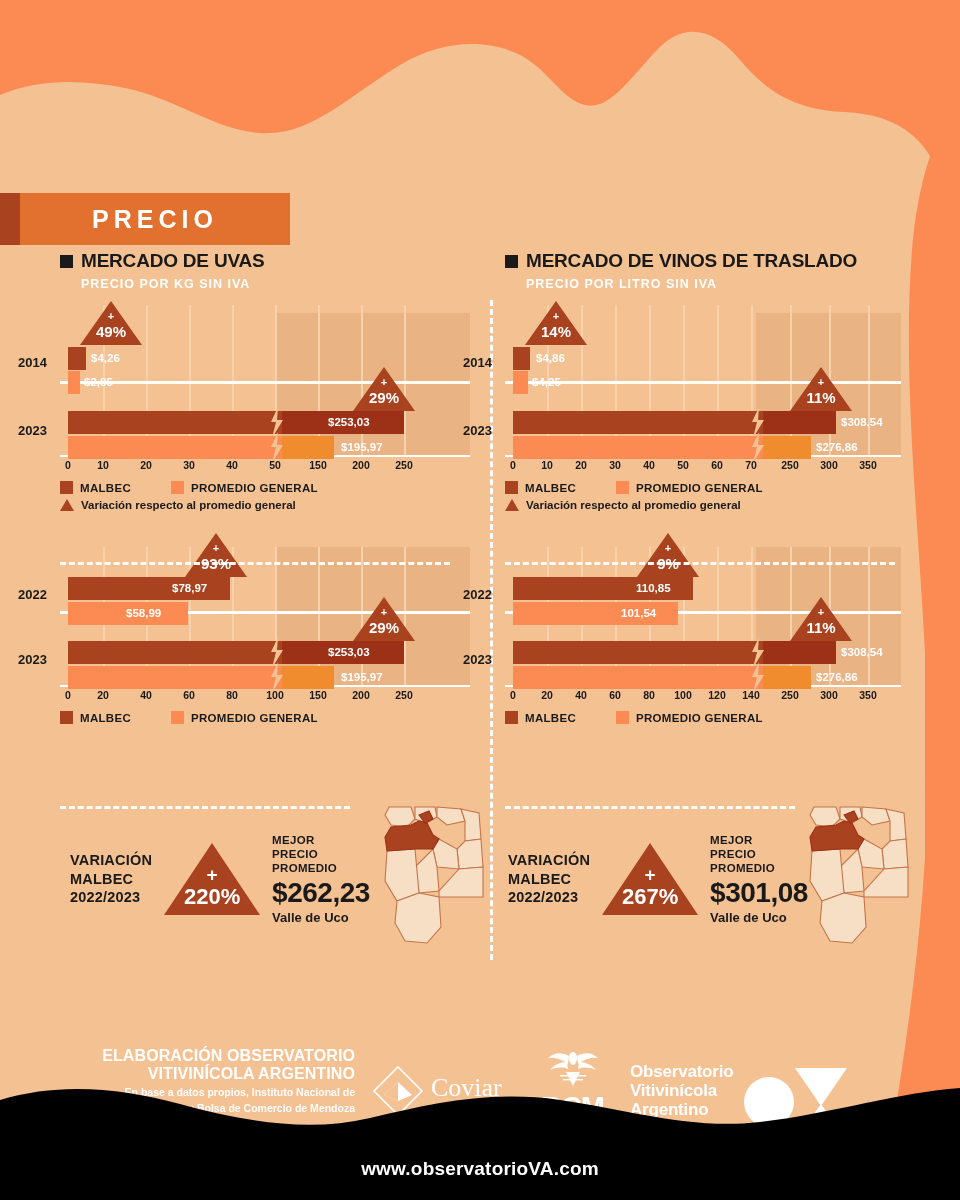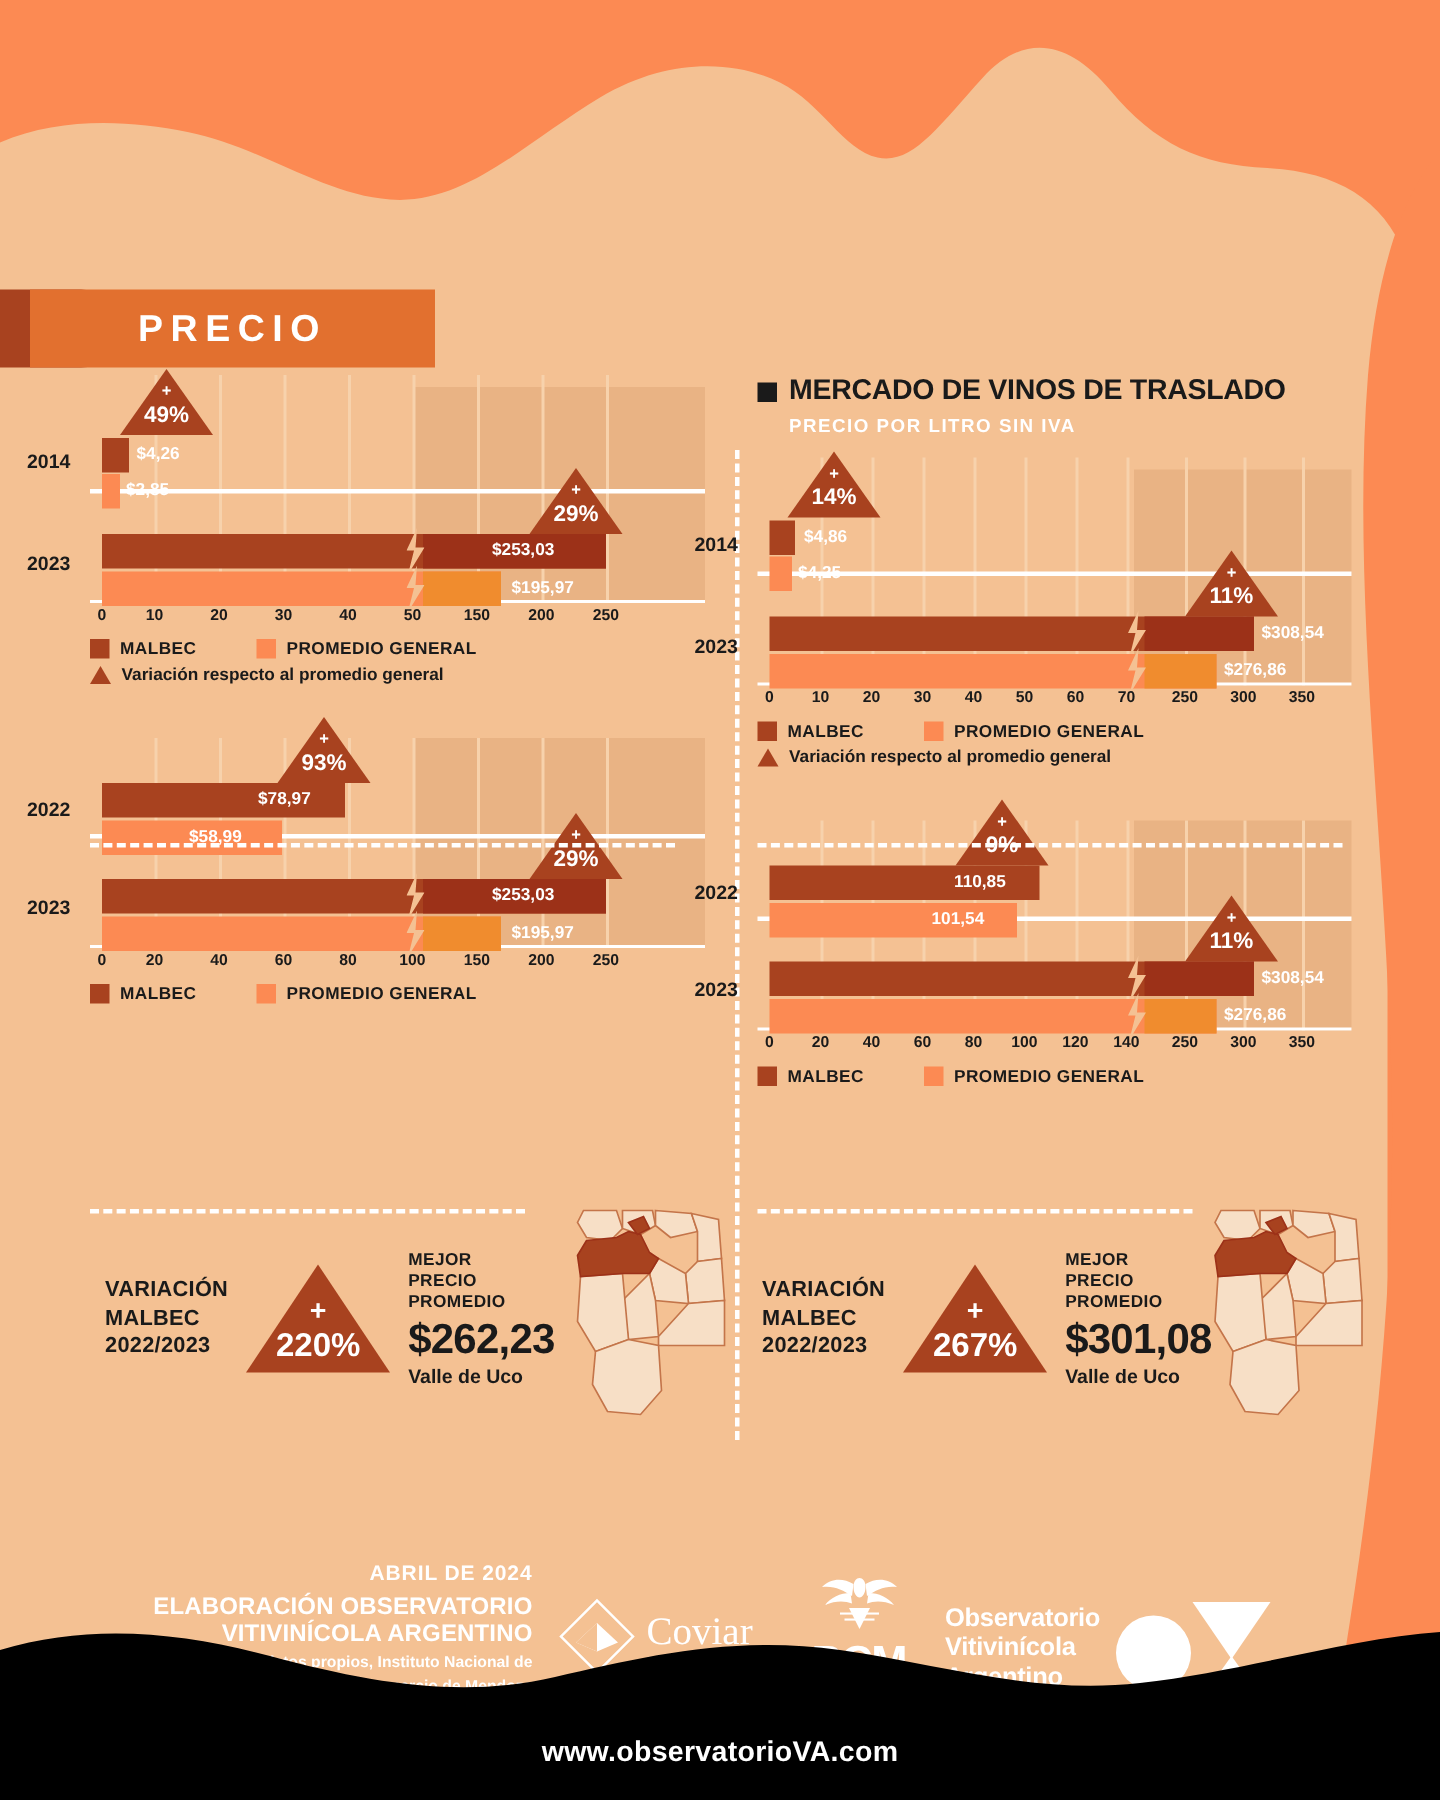--- a/index.html
+++ b/index.html
@@ -147,21 +147,21 @@
   
   .footer { position:absolute; left:0; top:1040px; width:960px; }
   .credits { position:absolute; left:10px; top:0; width:345px; text-align:right; color:#FFFFFF; }
   .credits .month { font-size:14px; font-weight:bold; letter-spacing:0.6px; }
   .credits .elab { font-size:16px; font-weight:bold; margin-top:7px; letter-spacing:0.1px; }
   .credits .base { font-size:10.5px; font-weight:bold; margin-top:2px; line-height:1.35; }
   .credits .design { font-size:12.5px; font-weight:bold; margin-top:13px; letter-spacing:0.3px;}
 
   .logo-coviar { position:absolute; left:372px; top:25px; display:flex; align-items:center; gap:7px;}
   .logo-bcm { position:absolute; left:530px; top:8px; text-align:center; width:85px;}
-  .logo-ova { position:absolute; left:630px; top:22px; display:flex; align-items:center; gap:10px;}
+  .logo-ova { position:absolute; left:630px; top:22px; display:flex; align-items:flex-start; gap:10px;}
   .ova-text { color:#FFF; font-size:17px; font-weight:bold; line-height:1.12; letter-spacing:-0.2px;}
 
   .urlbar {
     position:absolute; left:0; bottom:0; width:960px; height:62px;
     background:#000; display:flex; align-items:center; justify-content:center;
   }
   .urlbar .u { color:#FFF; font-size:19px; font-weight:bold; letter-spacing:0.2px;}
 </style>
 </head>
 <body>
@@ -180,20 +180,27 @@
     <div class="header-dark"></div>
     <div class="header-bar">
       <span class="title">PRECIO</span>
     </div>
   </div>
 
   <div class="dash-v" style="left:490px; top:300px; height:660px;"></div>
 
   <div class="col col-left">
 
+    <div>
+      <div class="sec-title">
+        <span class="sq-black"></span>
+        <h2>MERCADO DE UVAS</h2>
+      </div>
+      <div class="sec-sub">PRECIO POR KG SIN IVA</div>
+    </div>
 
     <div class="chart">
       <div class="plot">
         <div class="shade" style="left:216px; right:0; top:8px;"></div>
         <div class="gridline" style="left:43px;"></div>
         <div class="gridline" style="left:86px;"></div>
         <div class="gridline" style="left:129px;"></div>
         <div class="gridline" style="left:172px;"></div>
         <div class="gridline" style="left:215px;"></div>
         <div class="gridline" style="left:258px;"></div>
@@ -592,21 +599,20 @@
       </g>
       <g stroke="#9C3118" stroke-width="1.1" fill="#A8421F">
         <path d="M16,22 L36,20 L44,16 L52,18 L58,30 L64,34 L58,44 L40,44 L12,46 L10,32 Z"></path>
         <path d="M44,10 L54,6 L58,14 L50,18 Z"></path>
       </g>
     </svg>
   </div>
 
   <div class="footer">
     <div class="credits">
-      <div class="month">ABRIL DE 2024</div>
       <div class="elab">ELABORACIÓN OBSERVATORIO VITIVINÍCOLA ARGENTINO</div>
       <div class="base">En base a datos propios, Instituto Nacional de</div>
       <div class="base">Vitivinicultura y Bolsa de Comercio de Mendoza</div>
       <div class="design">DISEÑO: @danicattaneo</div>
     </div>
 
     <div class="logo-coviar">
       <svg width="52" height="52" viewBox="0 0 52 52">
         <rect x="9" y="9" width="34" height="34" transform="rotate(45 26 26)" fill="none" stroke="#FFF" stroke-width="1.6"></rect>
         <path d="M12,30 L26,17 L40,30 L26,36 Z" fill="#FFF"></path>

